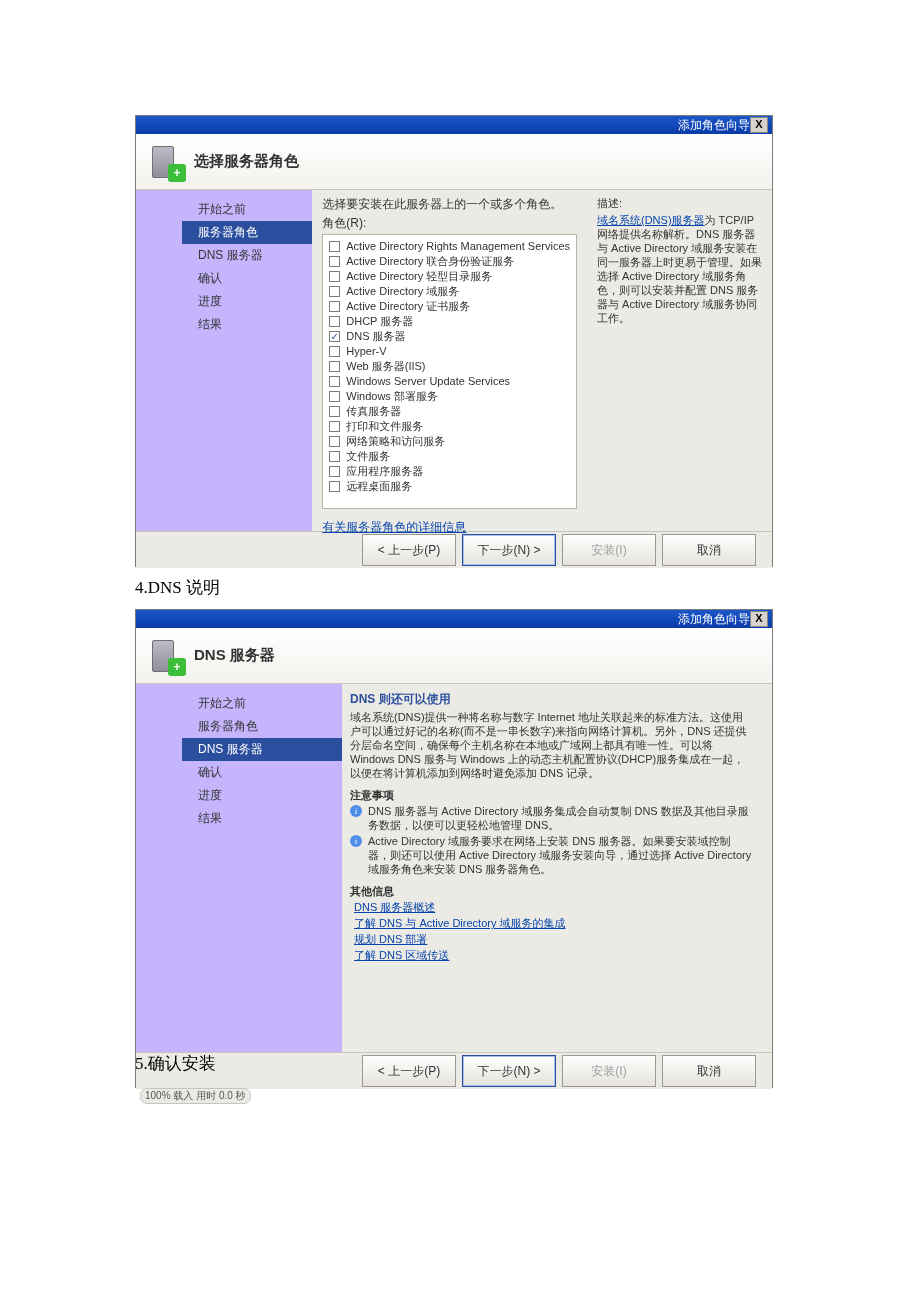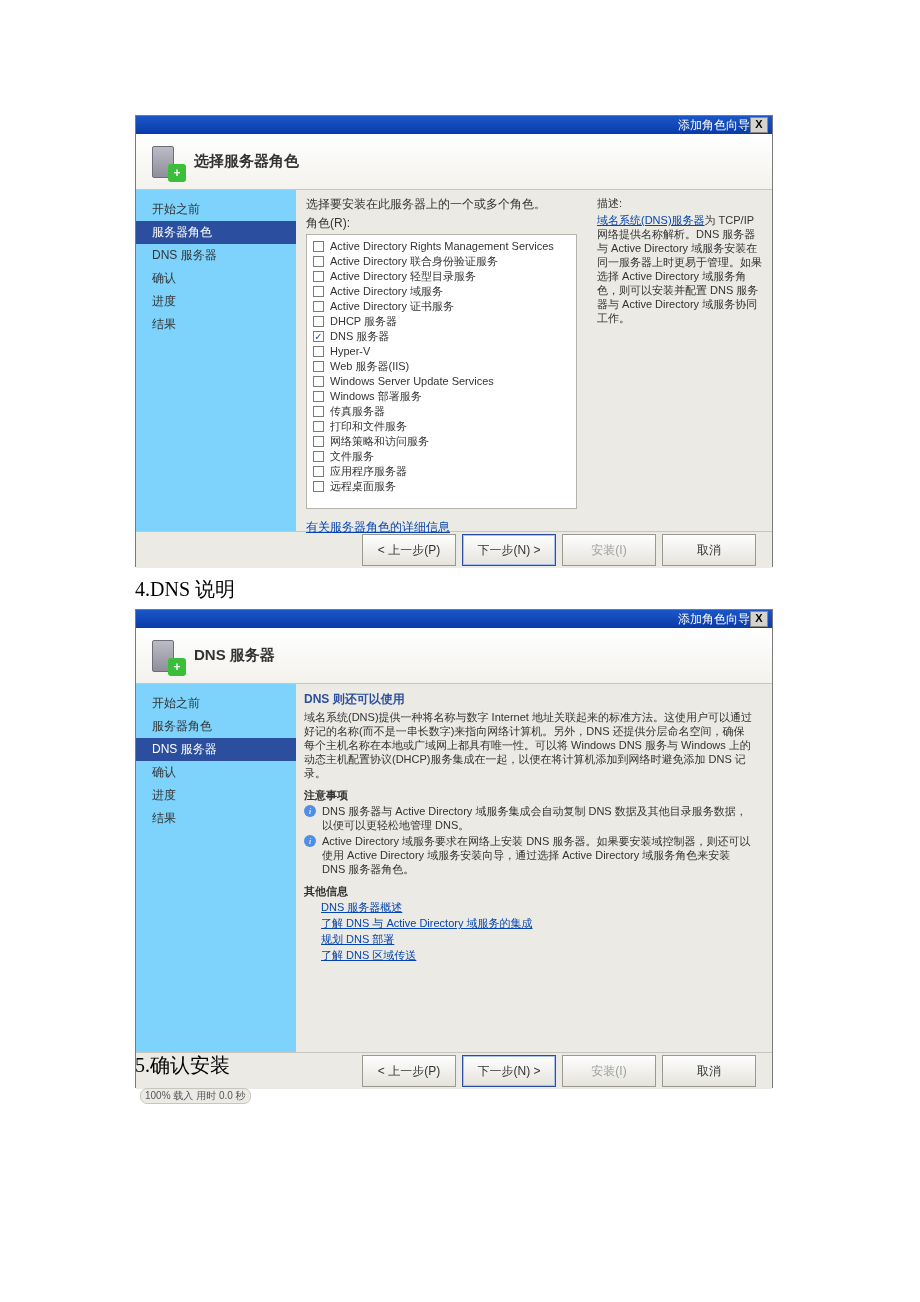--- a/index.html
+++ b/index.html
@@ -80,22 +80,23 @@
     font-size: 15px;
     font-weight: bold;
     color: #333;
   }
   .body {
     display: flex;
     height: calc(100% - 18px - 55px - 36px);
   }
   .sidebar {
     width: 160px;
-    background: #7dd3fc;
+    background: #c4b5fd;
     padding-top: 8px;
+    padding-left: 46px;
   }
   .sidebar .item {
     padding: 3px 10px 3px 16px;
     color: #333;
     font-size: 12px;
     white-space: nowrap;
   }
   .sidebar .item.selected {
     background: #2b4f9e;
     color: #fff;
@@ -235,25 +236,25 @@
     font-family: Georgia, serif;
     text-align: center;
     line-height: 12px;
     flex-shrink: 0;
     margin-top: 1px;
   }
   .info-content .links a {
     display: block;
     color: #0645ad;
     text-decoration: underline;
-    margin: 2px 17px;
+    margin: 2px 4px;
   }
   .caption {
     position: absolute;
-    font-size: 20px;
+    font-size: 17px;
     color: #000;
     font-family: SimSun, serif;
   }
   .watermark {
     position: absolute;
     font-size: 54px;
     color: rgba(0,0,0,0.16);
     font-family: Arial, sans-serif;
     letter-spacing: 2px;
     pointer-events: none;

